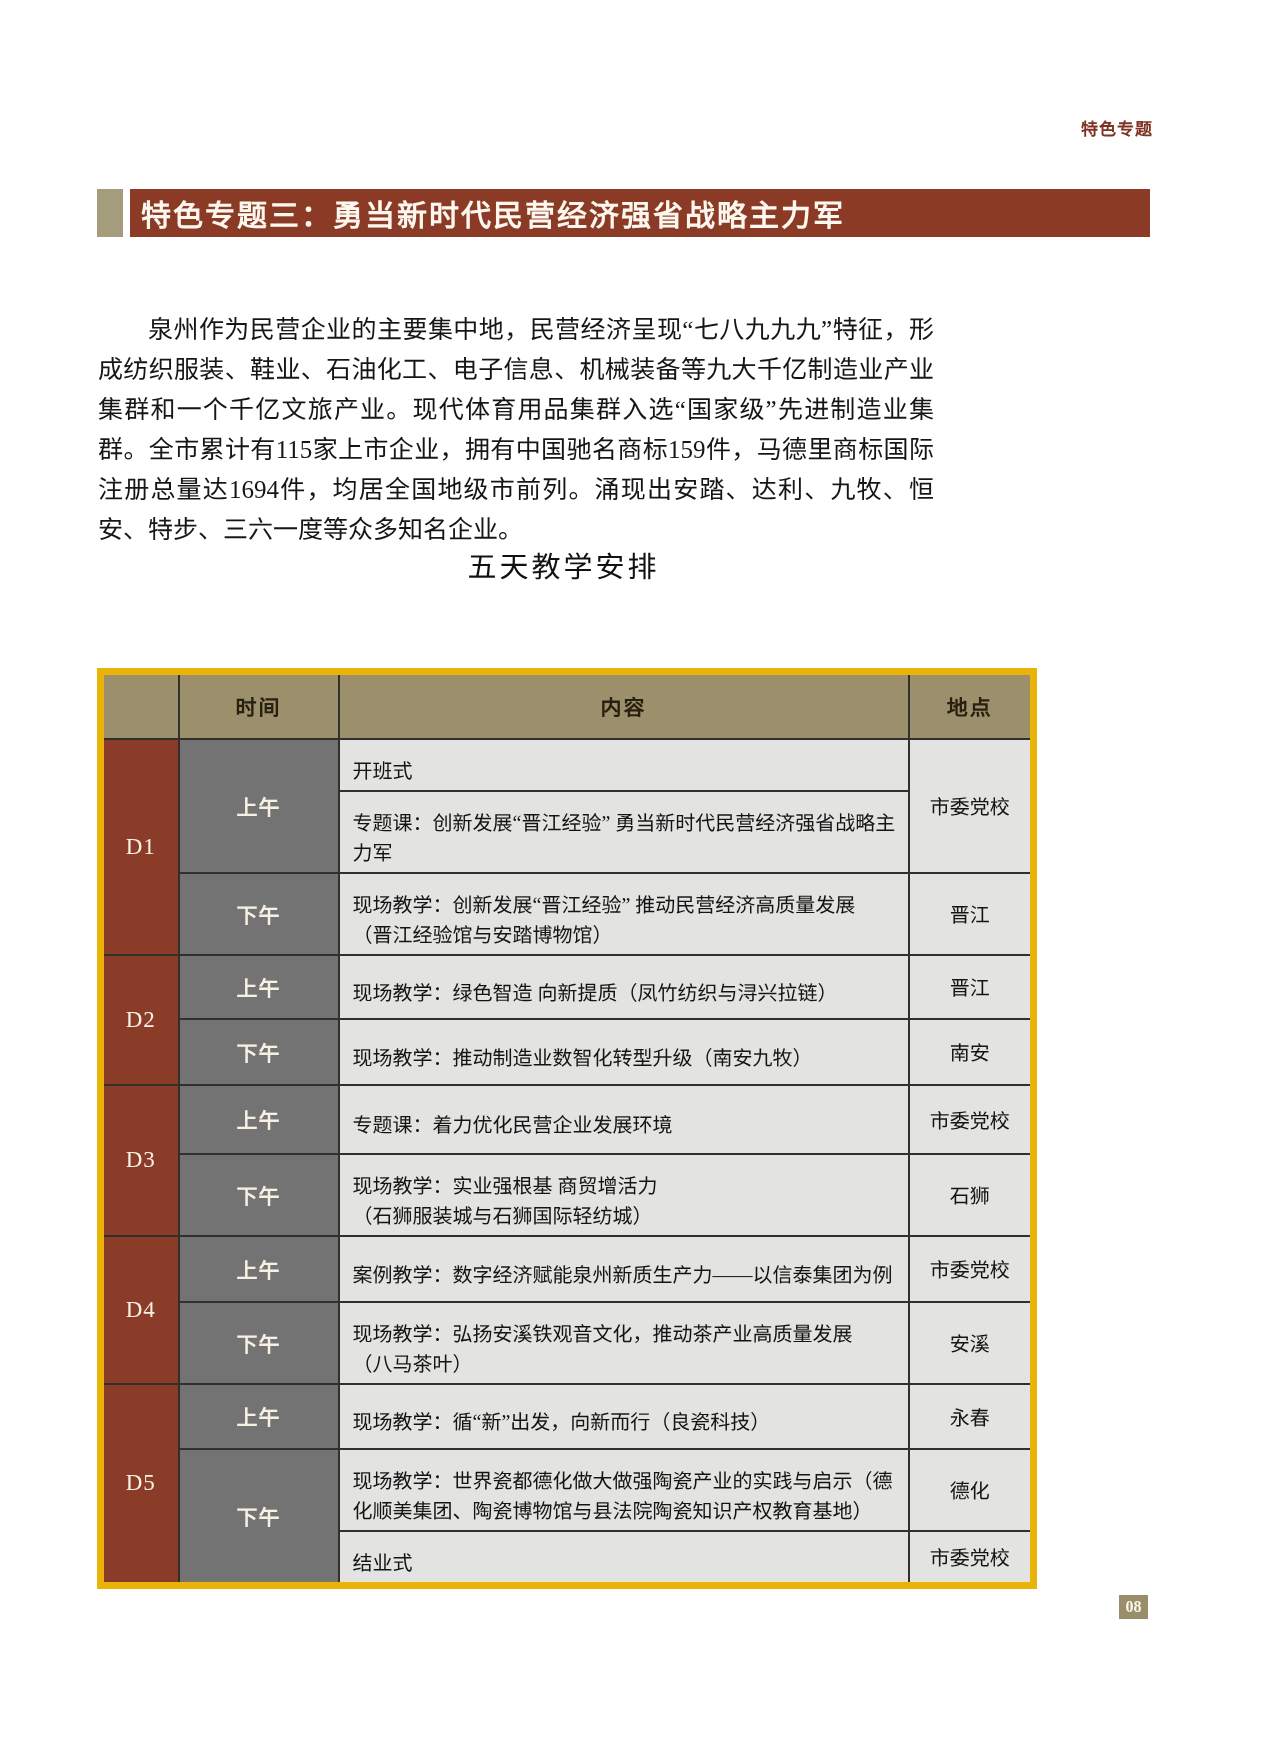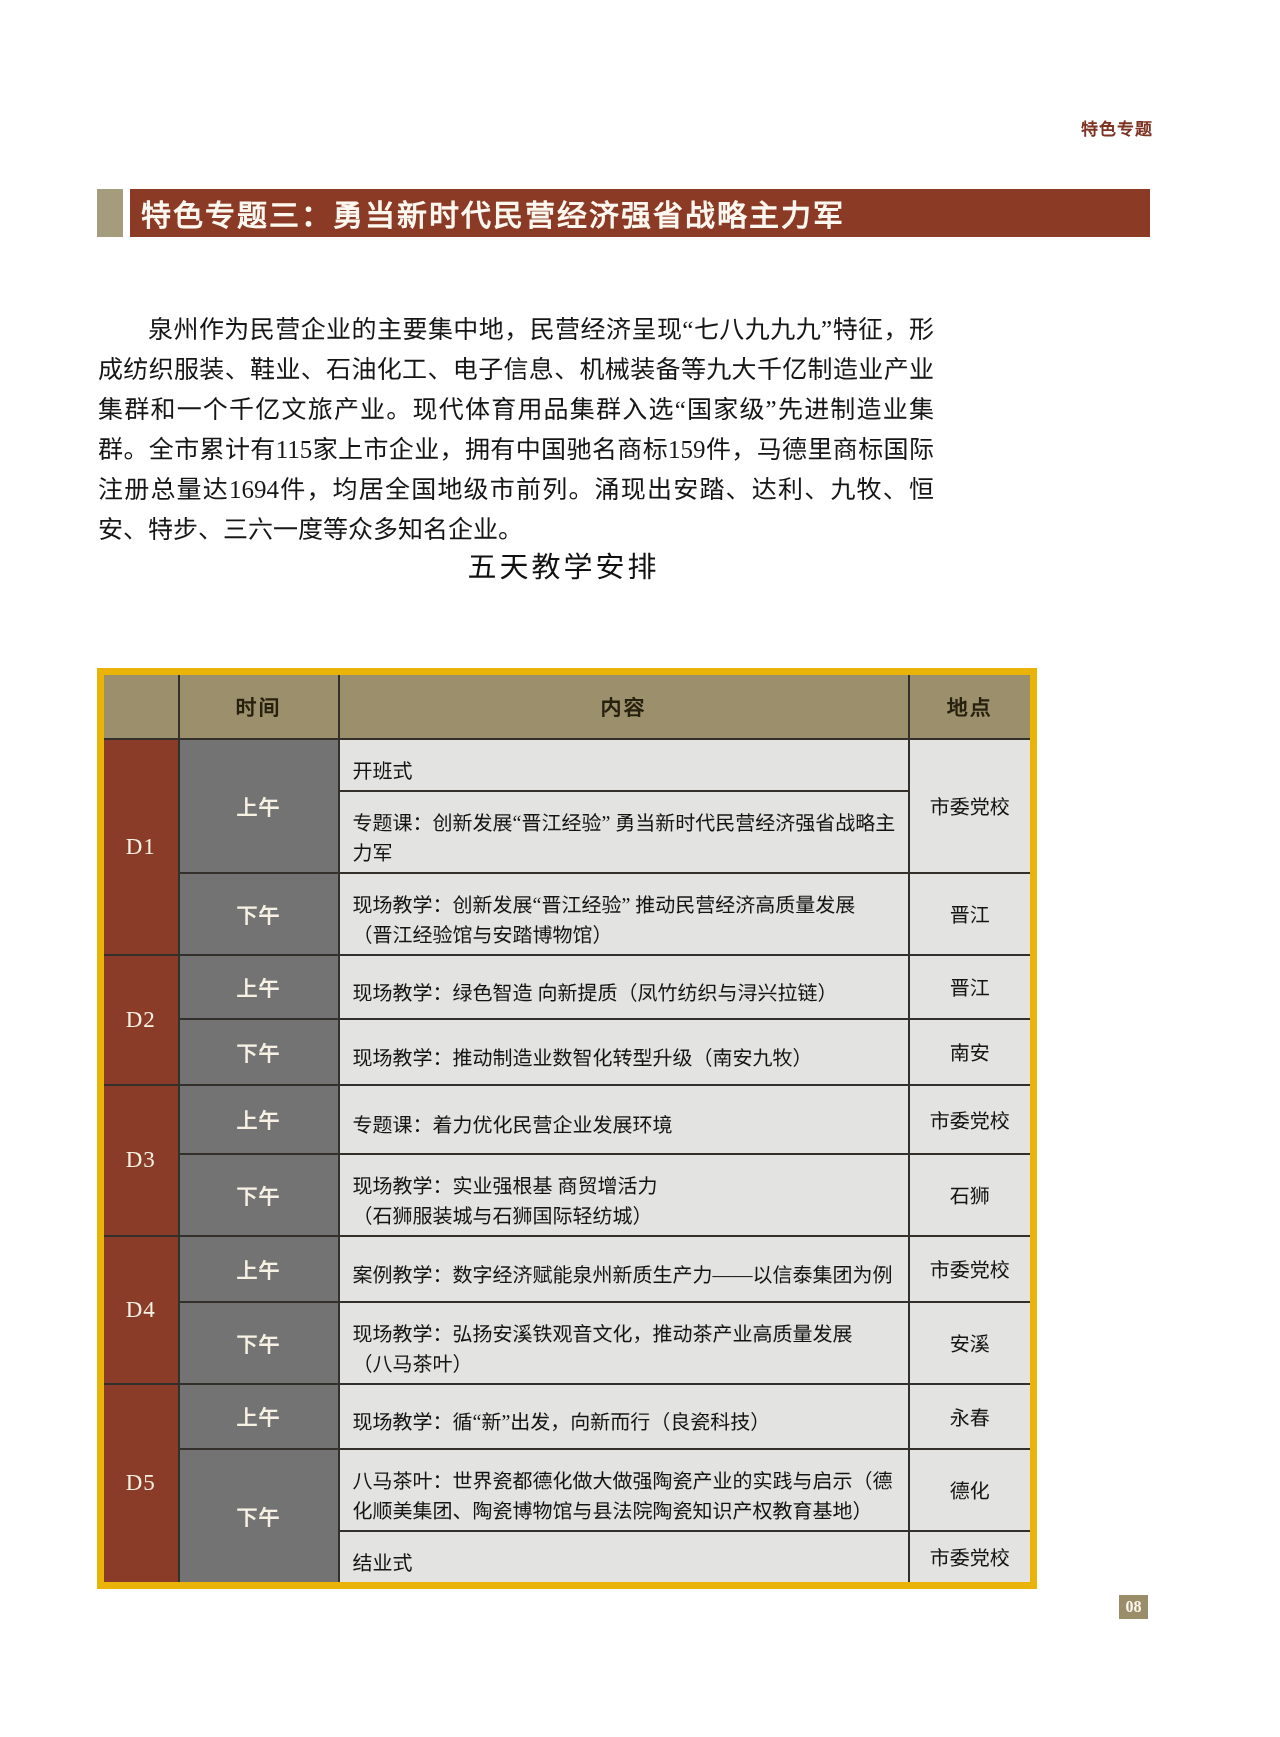--- a/index.html
+++ b/index.html
@@ -160,21 +160,21 @@
       <td class="loc">安溪</td>
     </tr>
     <tr class="r10">
       <td class="day" rowspan="3">D5</td>
       <td class="time">上午</td>
       <td class="content">现场教学：循“新”出发，向新而行（良瓷科技）</td>
       <td class="loc">永春</td>
     </tr>
     <tr class="r11">
       <td class="time" rowspan="2">下午</td>
-      <td class="content">八马茶叶：世界瓷都德化做大做强陶瓷产业的实践与启示（德化顺美集团、陶瓷博物馆与县法院陶瓷知识产权教育基地）</td>
+      <td class="content">现场教学：世界瓷都德化做大做强陶瓷产业的实践与启示（德化顺美集团、陶瓷博物馆与县法院陶瓷知识产权教育基地）</td>
       <td class="loc">德化</td>
     </tr>
     <tr class="r12">
       <td class="content">结业式</td>
       <td class="loc">市委党校</td>
     </tr>
   </tbody>
     </table>
 
   <div class="page-badge">08</div>

